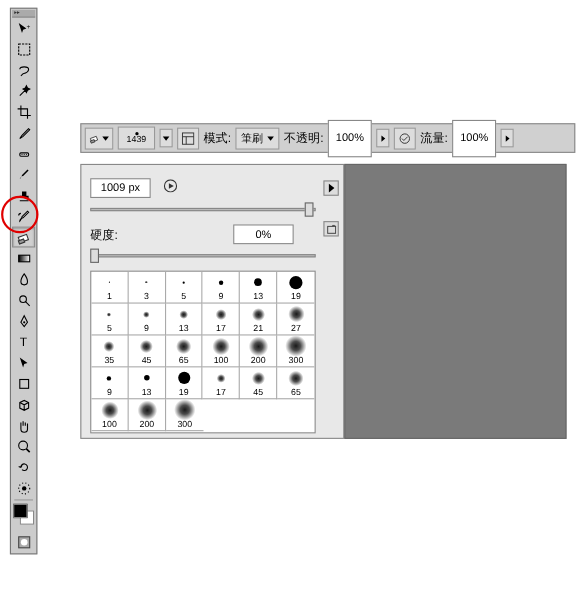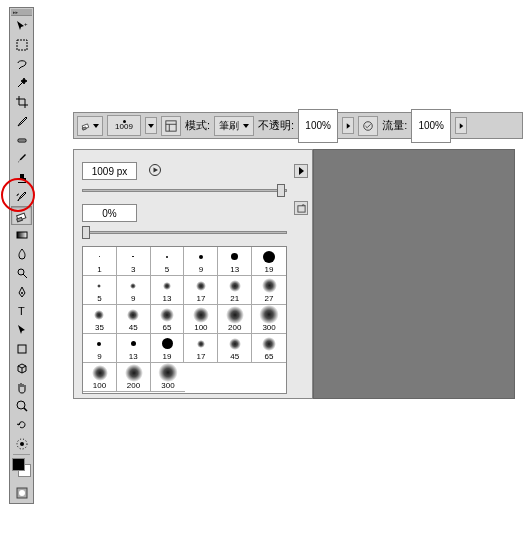--- a/index.html
+++ b/index.html
@@ -211,21 +211,21 @@
 <div class="options-bar">
   <div class="opt-btn" style="width:26px;">
     <svg viewBox="0 0 14 14" width="14" height="14">
         <rect x="2" y="5" width="8" height="5" fill="#fff" stroke="#333" transform="rotate(-20 7 7)"></rect>
         <rect x="1" y="8" width="5" height="3" fill="#999" stroke="#333" transform="rotate(-20 7 7)"></rect>
       </svg>
     <span class="tri-down" style="margin-left:2px;"></span>
   </div>
   <div class="opt-brush opt-btn" style="width:34px; flex-direction:column; padding:1px;">
     <span class="dot"></span>
-    <span class="sz">1009</span>
+    <span class="sz">1439</span>
   </div>
   <div class="opt-drop">
       <span class="tri-down"></span>
     </div>
   <div class="opt-btn">
       <svg viewBox="0 0 14 14" width="12" height="12">
         <rect x="1" y="1" width="12" height="12" fill="none" stroke="#333"></rect>
         <line x1="1" y1="5" x2="13" y2="5" stroke="#333"></line>
         <line x1="5" y1="5" x2="5" y2="13" stroke="#333"></line>
       </svg>
@@ -272,20 +272,21 @@
           <circle cx="6" cy="6" r="5.5" fill="none" stroke="#333"></circle>
           <polygon points="4.5,3.5 4.5,8.5 9,6" fill="#333"></polygon>
         </svg></span>
   </div>
   <div class="bp-slider">
     <div class="bp-slider-track"></div>
     <div class="bp-slider-thumb" id="size-thumb" style="left: 195px;"></div>
   </div>
 
   <div class="bp-row">
+    <span class="bp-label">硬度:</span>
     <input class="bp-input" value="0%" style="">
   </div>
   <div class="bp-slider">
     <div class="bp-slider-track"></div>
     <div class="bp-slider-thumb" id="hard-thumb" style="left: 0px;"></div>
   </div>
 
   <div class="brush-grid" id="brush-grid">
       <div class="bg-row">
         <div class="bg-cell">

